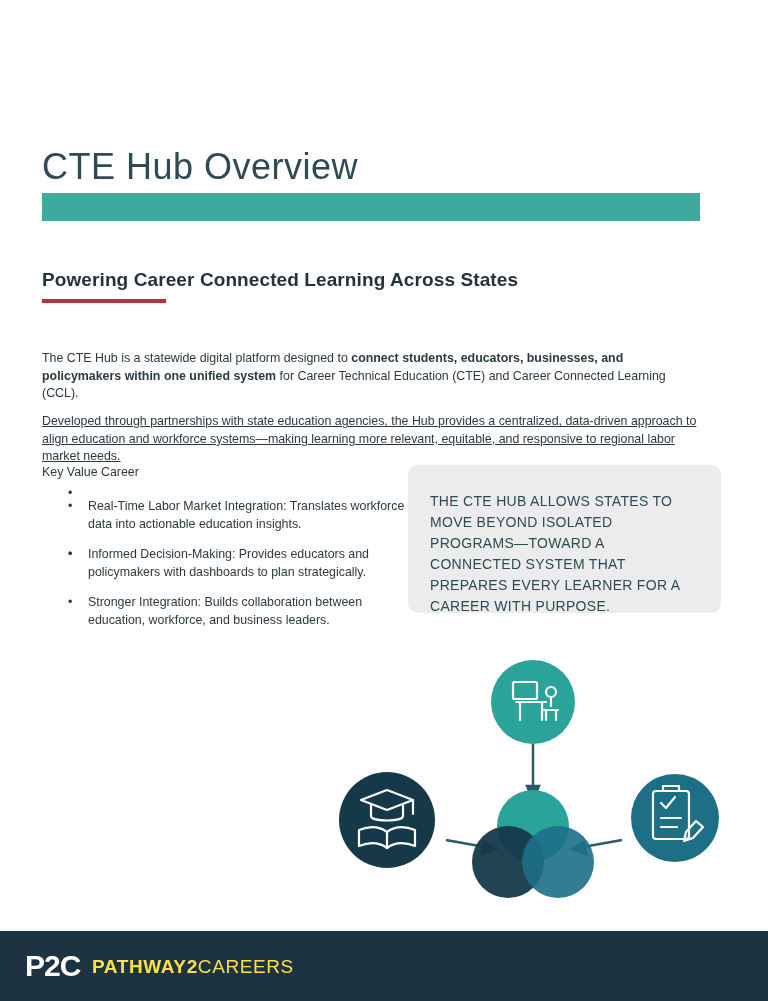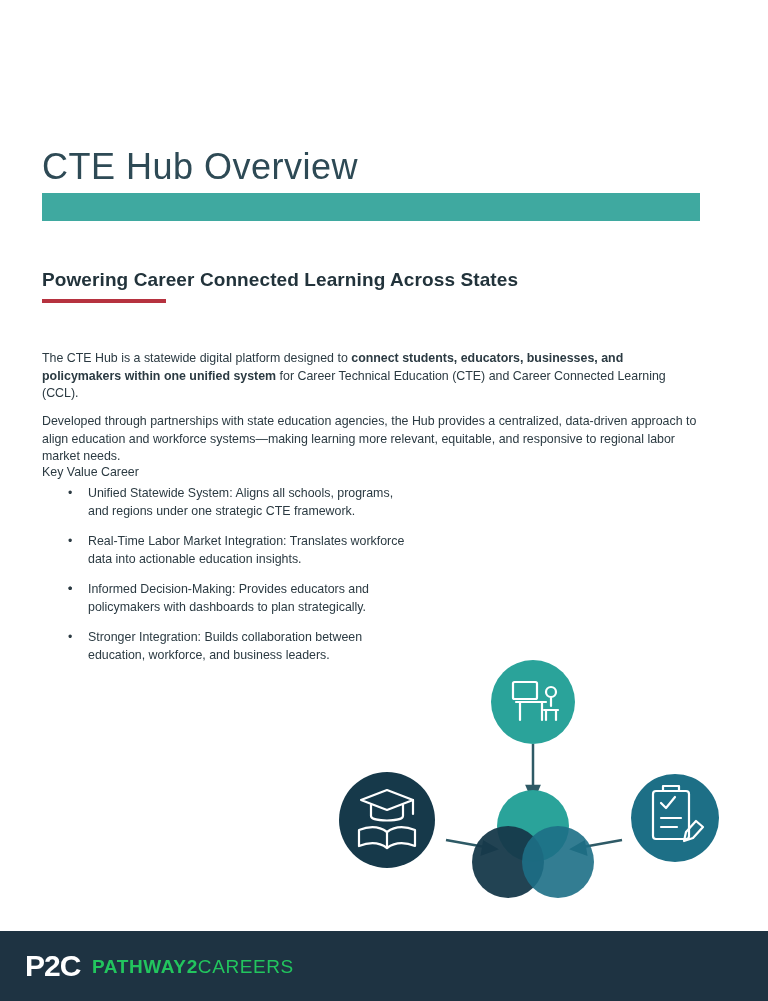--- a/index.html
+++ b/index.html
@@ -61,21 +61,21 @@
 
   
   .para {
     position: absolute;
     font-size: 12.4px;
     line-height: 17.5px;
     color: #2b3a42;
   }
   .para b { font-weight: bold; }
   #para1 { left: 42px; top: 338px; width: 655px; }
-  #para2 { left: 42px; top: 401px; width: 662px; }
+  #para2 { left: 42px; top: 401px; width: 662px; text-decoration: underline; }
 
   .kvp-label {
     position: absolute;
     left: 42px;
     top: 465px;
     font-size: 12.4px;
     color: #2b3a42;
   }
 
   
@@ -149,21 +149,21 @@
     font-size: 30px;
     font-weight: bold;
     color: #ffffff;
     letter-spacing: -1px;
   }
   .logo-text {
     position: absolute;
     left: 92px;
     top: 25px;
     font-size: 19px;
-    color: #22c55e;
+    color: #fde047;
     letter-spacing: 0.6px;
   }
   .logo-text .thin { font-weight: normal; }
 </style>
 </head>
 <body>
 
 <div class="page">
 
   <h1 class="title">CTE Hub Overview</h1>
@@ -174,27 +174,30 @@
 
   <div class="red-rule"></div>
 
   <p class="para" id="para1"><span>The CTE Hub is a statewide digital platform designed to </span><b>connect students, educators, businesses, and policymakers within one unified system</b><span> for Career Technical Education (CTE) and Career Connected Learning (CCL).</span></p>
 
   <p class="para" id="para2">Developed through partnerships with state education agencies, the Hub provides a centralized, data-driven approach to align education and workforce systems—making learning more relevant, equitable, and responsive to regional labor market needs.</p>
 
   <div class="kvp-label">Key Value Career</div>
 
   <ul class="bullets">
-    <li><span class="dot">•</span><span>Unified Statewide System: Aligns all schools, programs, and regions under one strategic CTE framework.</span></li>
+    <li><span class="dot">•</span></li>
     <li><span class="dot">•</span><span>Real-Time Labor Market Integration: Translates workforce data into actionable education insights.</span></li>
     <li><span class="dot">•</span></li>
     <li><span class="dot">•</span><span>Informed Decision-Making: Provides educators and policymakers with dashboards to plan strategically.</span></li>
     <li><span class="dot">•</span><span>Stronger Integration: Builds collaboration between education, workforce, and business leaders.</span></li>
   </ul>
 
+  <div class="callout">
+    <div class="callout-text">THE CTE HUB ALLOWS STATES TO MOVE BEYOND ISOLATED PROGRAMS—TOWARD A CONNECTED SYSTEM THAT PREPARES EVERY LEARNER FOR A CAREER WITH PURPOSE.</div>
+  </div>
 
   <div class="diagram">
     <svg width="400" height="275" viewBox="0 0 400 275" xmlns="http://www.w3.org/2000/svg">
 
       <g stroke="#2e5a66" stroke-width="2.5" fill="#2e5a66">
         <line x1="203" y1="104" x2="203" y2="150"></line>
         <polygon points="203,160 197,146 209,146"></polygon>
         <line x1="116" y1="200" x2="155" y2="207"></line>
         <polygon points="166,209 152,214 154,202"></polygon>
         <line x1="292" y1="200" x2="253" y2="207"></line>

